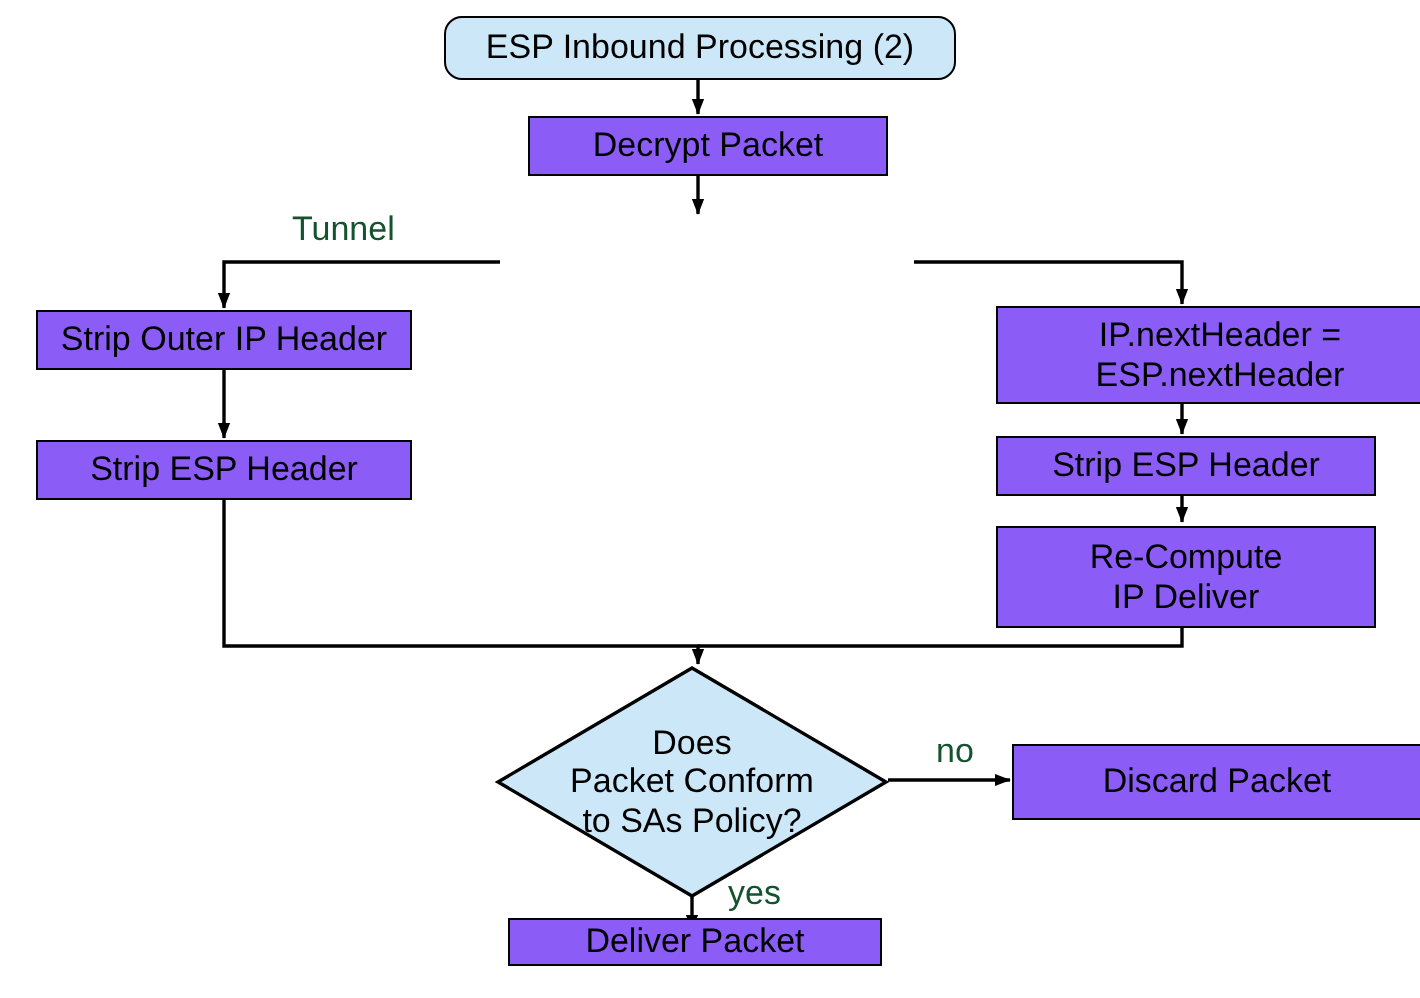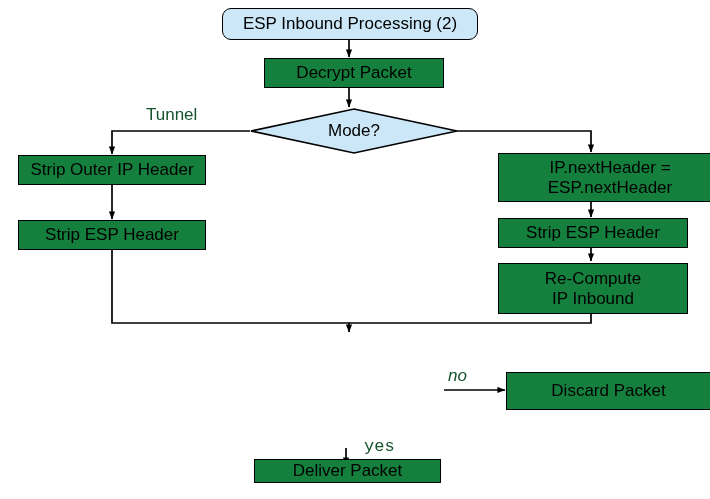--- a/index.html
+++ b/index.html
@@ -32,21 +32,21 @@
     align-items: center;
     justify-content: center;
     text-align: center;
     color: #000000;
     font-size: 17px;
     line-height: 1.12;
     white-space: pre-line;
     z-index: 2;
   }
   .box {
-    background: #15803d;
+    background: #8b5cf6;
     border: 1px solid #000000;
   }
   .terminator {
     background: #cce8f8;
     border: 1px solid #000000;
     border-radius: 9px;
   }
   .diamond-wrap {
     position: absolute;
     z-index: 2;
@@ -120,26 +120,20 @@
   </svg>
 
   <div class="node terminator" style="left:222px; top:8px; width:256px; height:32px;">
     <span>ESP Inbound Processing (2)</span>
   </div>
 
   <div class="node box" style="left:264px; top:58px; width:180px; height:30px;">
     <span>Decrypt Packet</span>
   </div>
 
-  <div class="diamond-wrap" style="left:250px; top:108px; width:208px; height:46px;">
-    <svg width="208" height="46" viewBox="0 0 208 46" xmlns="http://www.w3.org/2000/svg">
-      <polygon points="104,1 207,23 104,45 1,23" fill="#cce8f8" stroke="#000000" stroke-width="1.7"></polygon>
-    </svg>
-    <div class="diamond-label">Mode?</div>
-  </div>
 
   <div class="edge-label" style="left:146px; top:105px;">Tunnel</div>
 
 
   <div class="node box" style="left:18px; top:155px; width:188px; height:30px;text-align:right;">
     <span>Strip Outer IP Header</span>
   </div>
 
   <div class="node box" style="left:18px; top:220px; width:188px; height:30px;">
     <span>Strip ESP Header</span>
@@ -149,27 +143,35 @@
     <span>IP.nextHeader =
 ESP.nextHeader</span>
   </div>
 
   <div class="node box" style="left:498px; top:218px; width:190px; height:30px;">
     <span>Strip ESP Header</span>
   </div>
 
   <div class="node box" style="left:498px; top:263px; width:190px; height:51px;">
     <span>Re-Compute
-IP Inbound</span>
+IP Deliver</span>
   </div>
 
+  <div class="diamond-wrap" style="left:248px; top:333px; width:196px; height:116px;">
+    <svg width="196" height="116" viewBox="0 0 196 116" xmlns="http://www.w3.org/2000/svg">
+      <polygon points="98,1 195,58 98,115 1,58" fill="#cce8f8" stroke="#000000" stroke-width="1.7"></polygon>
+    </svg>
+    <div class="diamond-label">Does
+Packet Conform
+to SAs Policy?</div>
+  </div>
 
-  <div class="edge-label" style="left:448px; top:366px;font-style:italic;">no</div>
+  <div class="edge-label" style="left:468px; top:366px;">no</div>
 
-  <div class="edge-label" style="left:364px; top:437px;font-family:Liberation Mono, monospace;">yes</div>
+  <div class="edge-label" style="left:364px; top:437px;">yes</div>
 
   <div class="node box" style="left:506px; top:372px; width:205px; height:38px;">
     <span>Discard Packet</span>
   </div>
 
   <div class="node box" style="left:254px; top:459px; width:187px; height:24px;text-align:right;">
     <span>Deliver Packet</span>
   </div>
 
 </div>

